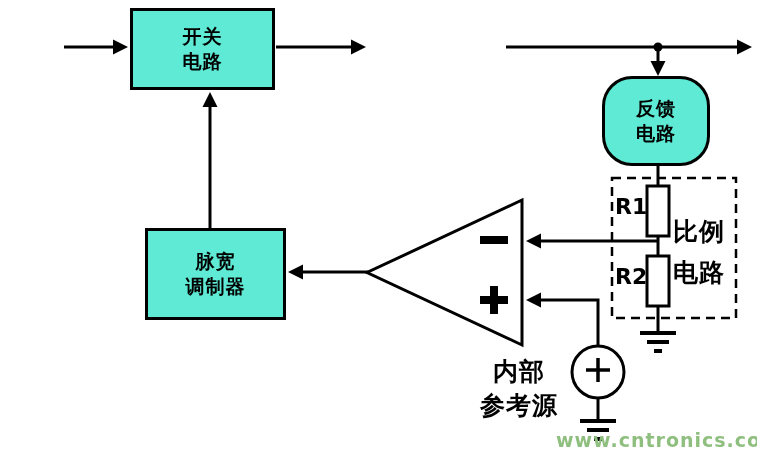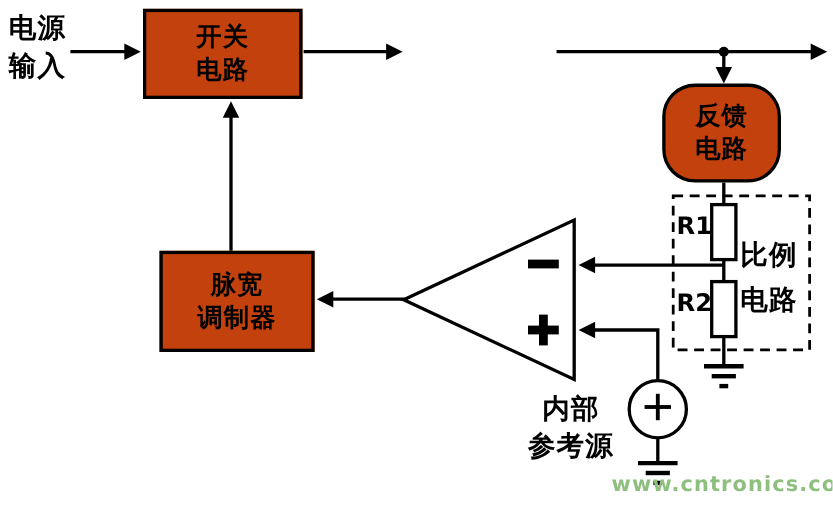--- a/index.html
+++ b/index.html
@@ -3,23 +3,23 @@
 <meta charset="utf-8">
 <style>
   html,body { margin:0; padding:0; background:#ffffff; }
   .stage {
     position:relative; width:757px; height:469px; background:#ffffff;
     overflow:hidden; font-family:"DejaVu Sans", sans-serif; color:#000;
   }
   .stage svg { position:absolute; left:0; top:0; z-index:1; }
   .blockbox {
     position:absolute; z-index:2; box-sizing:border-box;
-    border:3px solid #000; background:#c2410c;
+    border:3px solid #000; background:#5eead4;
     display:flex; align-items:center; justify-content:center;
-    text-align:center; font-weight:bold; font-size:23px; line-height:1.32;
+    text-align:center; font-weight:bold; font-size:19px; line-height:1.32;
     white-space:pre-line; letter-spacing:1px;
   }
   .flabel {
     position:absolute; z-index:2; text-align:center; font-weight:bold;
     font-size:25px; line-height:1.35; white-space:pre-line; letter-spacing:1px;
   }
   .rlabel { position:absolute; z-index:3; font-weight:bold; font-size:22px; }
   .watermark {
     position:absolute; z-index:3; font-size:19px; font-weight:bold;
     color:#8fbf7f; letter-spacing:1px;
@@ -87,22 +87,20 @@
       <polygon points="366,47 351,39.5 351,54.5"></polygon>
       <polygon points="752,47 737,39.5 737,54.5"></polygon>
       <polygon points="658,76 650.5,61 665.5,61"></polygon>
       <polygon points="526,241 541,233.5 541,248.5"></polygon>
       <polygon points="526,300 541,292.5 541,307.5"></polygon>
       <polygon points="288,272 303,264.5 303,279.5"></polygon>
       <polygon points="210,92 202.5,107 217.5,107"></polygon>
     </g>
   </svg>
 
-  <div class="flabel" style="left:2px; top:9px; width:64px;">电源
-输入</div>
 
   <div class="blockbox" style="left:130px; top:8px; width:145px; height:82px;">开关
 电路</div>
 
 
   <div class="blockbox" style="left:602px; top:76px; width:108px; height:90px;border-radius:30px;">反馈
 电路</div>
 
   <div class="blockbox" style="left:145px; top:228px; width:141px; height:92px;">脉宽
 调制器</div>

